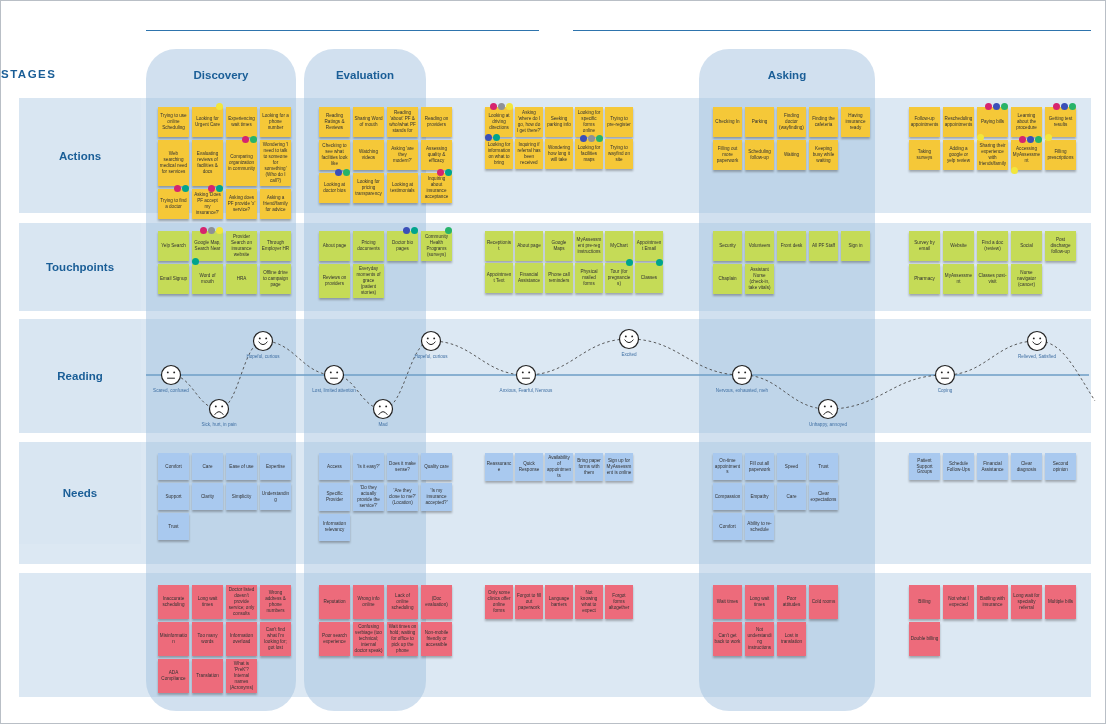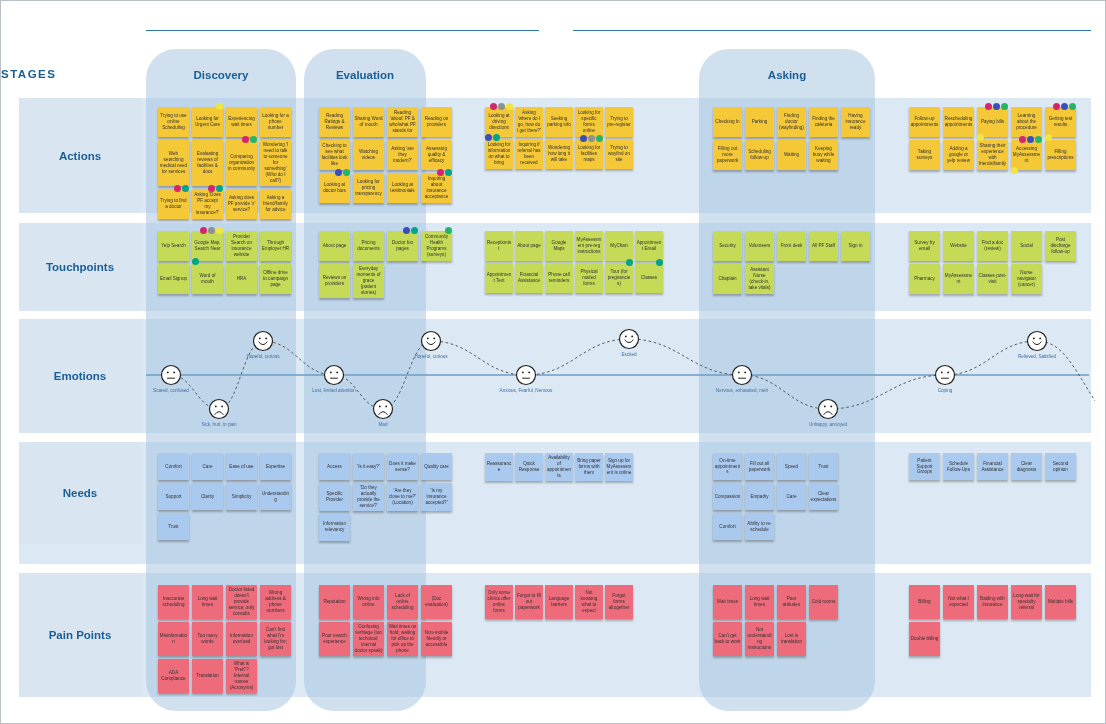--- a/index.html
+++ b/index.html
@@ -60,23 +60,22 @@
   </div>
 
   <div class="row-band" style="top:97px; height:115px;"></div>
   <div class="row-band" style="top:222px; height:88px;"></div>
   <div class="row-band" style="top:318px; height:114px;"></div>
   <div class="row-band" style="top:441px; height:122px;"></div>
   <div class="row-band" style="top:572px; height:124px;"></div>
 
   <div class="row-label-box" style="top:97px; height:115px;">Actions</div>
   <div class="row-label-box" style="top:222px; height:88px;">Touchpoints</div>
-  <div class="row-label-box" style="top:318px; height:114px;">Emotions</div>
+  <div class="row-label-box" style="top:318px; height:114px;">Reading</div>
   <div class="row-label-box" style="top:441px; height:102px;">Needs</div>
-  <div class="row-label-box" style="top:572px; height:124px;">Pain Points</div>
 
   <div id="board">
       <div class="cell" style="left: 157px; top: 106px; width: 133px; gap: 3px;">
         <div class="note" style="width: 31px; min-height: 30px; background: rgb(245, 200, 56);">
           <div class="txt">Trying to use online Scheduling</div>
         </div>
         <div class="note" style="width: 31px; min-height: 30px; background: rgb(245, 200, 56);">
           <div class="txt">Looking for Urgent Care</div>
           <div class="dots top">
             <span class="dot" style="background: rgb(242, 230, 60);"></span>

